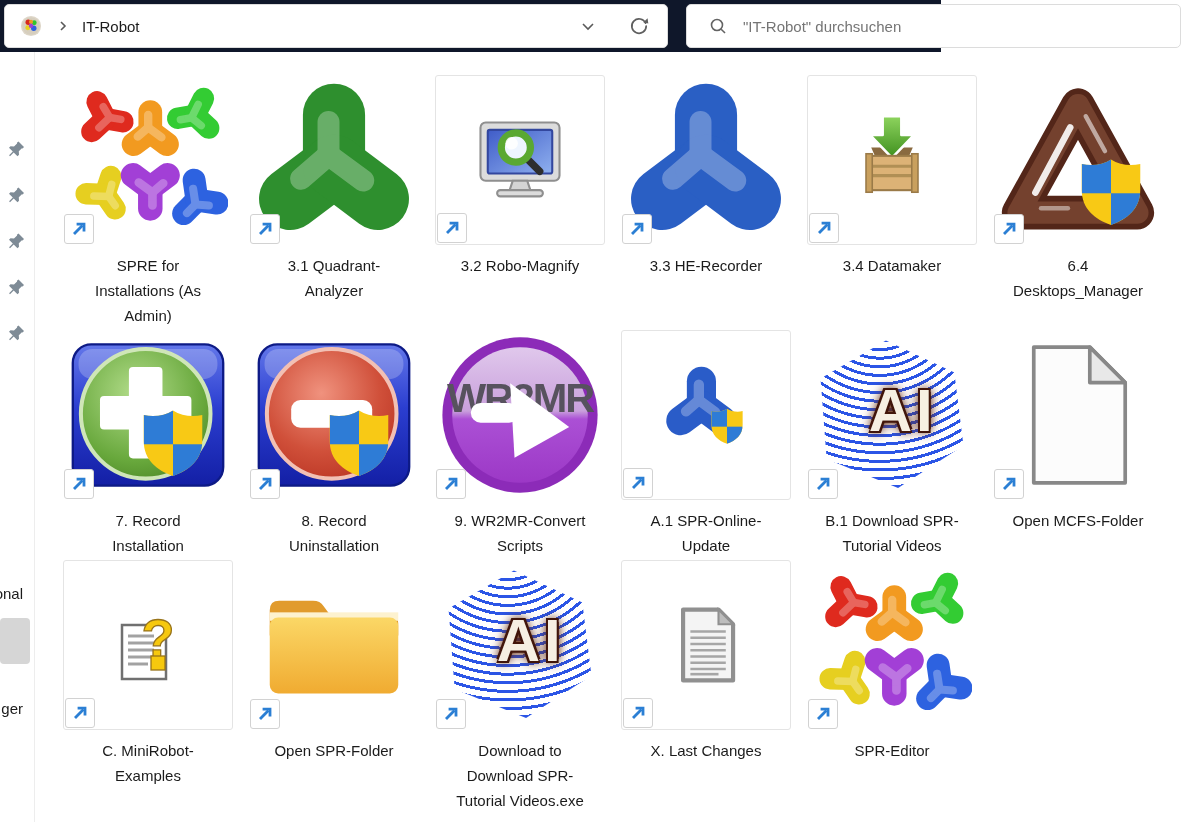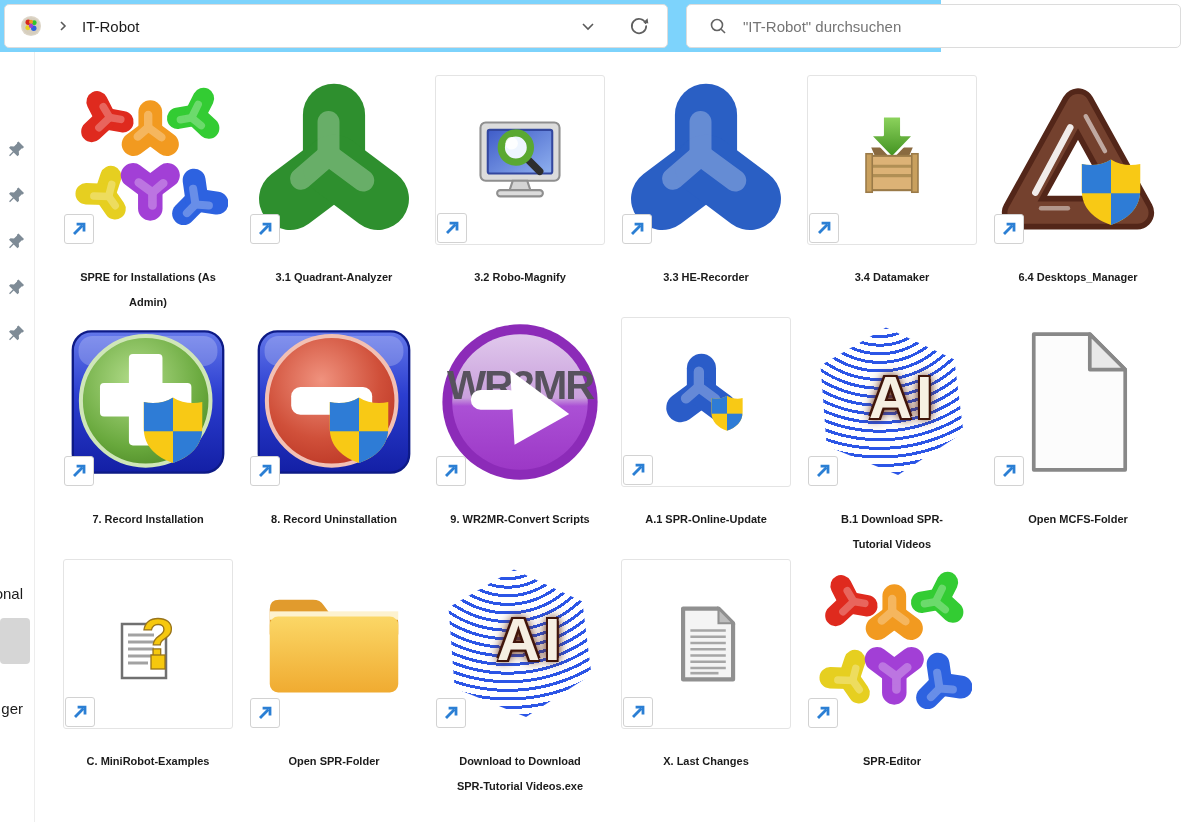--- a/index.html
+++ b/index.html
@@ -1,21 +1,21 @@
 <!DOCTYPE html>
 <html><head>
 <meta charset="utf-8">
 <style>
   html,body{margin:0;padding:0;}
   body{
     width:1185px;height:822px;overflow:hidden;position:relative;background:#fff;
     font-family:"Liberation Sans",sans-serif;color:#1b1b1b;
   }
   
-  .toolbar{position:absolute;left:0;top:0;width:941px;height:52px;background:#7dd3fc;}
+  .toolbar{position:absolute;left:0;top:0;width:941px;height:52px;background:#0f172a;}
   .addr-box{
     position:absolute;left:4px;top:4px;width:664px;height:44px;box-sizing:border-box;
     border:1px solid #dcdcdc;border-radius:5px;display:flex;align-items:center;background:#fff;
   }
   .addr-box .app-ico{margin-left:15px;width:22px;height:22px;flex:none;}
   .crumb-chev{margin-left:13px;flex:none;}
   .crumb-text{margin-left:11px;font-size:15px;color:#1b1b1b;}
   .addr-actions{margin-left:auto;display:flex;align-items:center;gap:32px;padding-right:18px;}
   .search-box{
     position:absolute;left:686px;top:4px;width:495px;height:44px;box-sizing:border-box;
@@ -31,21 +31,21 @@
   .sidebar{position:absolute;left:0;top:52px;width:34px;bottom:0;background:#fff;border-right:1px solid #ededed;}
   .pin{position:absolute;left:8px;width:18px;height:18px;}
   .side-frag{position:absolute;right:11px;font-size:15px;color:#1b1b1b;white-space:nowrap;}
   .sel-rect{position:absolute;left:0;top:566px;width:30px;height:46px;background:#d6d6d6;border-radius:4px;}
   
   .content{position:absolute;left:35px;top:52px;right:0;bottom:0;overflow:hidden;padding:23px 0 0 20px;}
   .grid{display:grid;grid-template-columns:repeat(6,186px);}
   .cell{display:flex;flex-direction:column;align-items:center;margin-bottom:2px;}
   .tile{width:170px;height:170px;position:relative;display:flex;align-items:center;justify-content:center;flex:none;box-sizing:border-box;}
   .tile.bordered{border:1px solid #e4e4e4;border-radius:3px;background:#fff;}
-  .label{margin-top:20px;width:140px;text-align:center;font-size:11px;line-height:25px;color:#1b1b1b;overflow-wrap:break-word;font-weight:bold;}
+  .label{margin-top:8px;width:140px;text-align:center;font-size:15px;line-height:25px;color:#1b1b1b;overflow-wrap:break-word;}
   .shortcut-arrow{
     position:absolute;left:1px;bottom:1px;width:30px;height:30px;box-sizing:border-box;background:#fff;
     border:1px solid #d2d2d2;border-radius:3px;display:flex;align-items:center;justify-content:center;
   }
   .shield{position:absolute;}
   
   .ai-hex{
     width:152px;height:152px;position:relative;
     background:#fff repeating-radial-gradient(circle at 42% -28%, #2b55e6 0 3px, rgba(255,255,255,0) 3px 8.6px);
     clip-path:polygon(46% 1%, 91% 22%, 97% 70%, 54% 98%, 7% 79%, 3% 26%);

